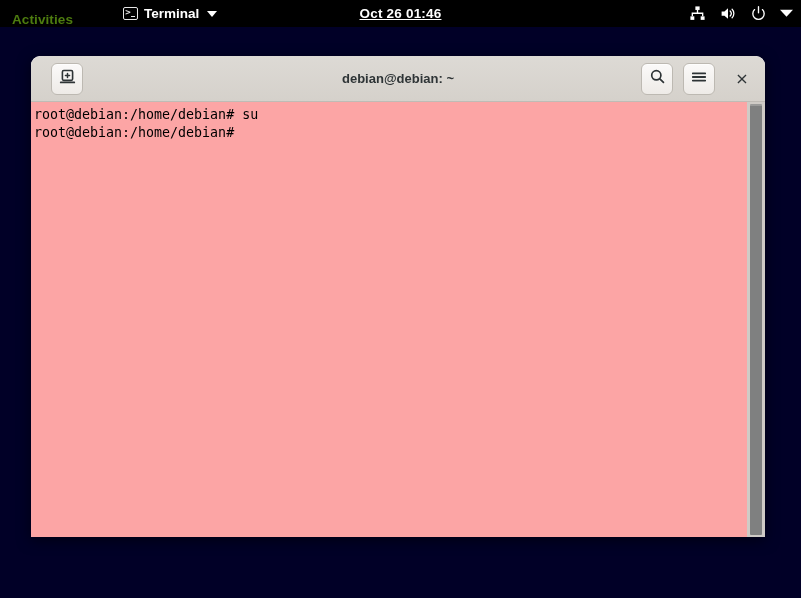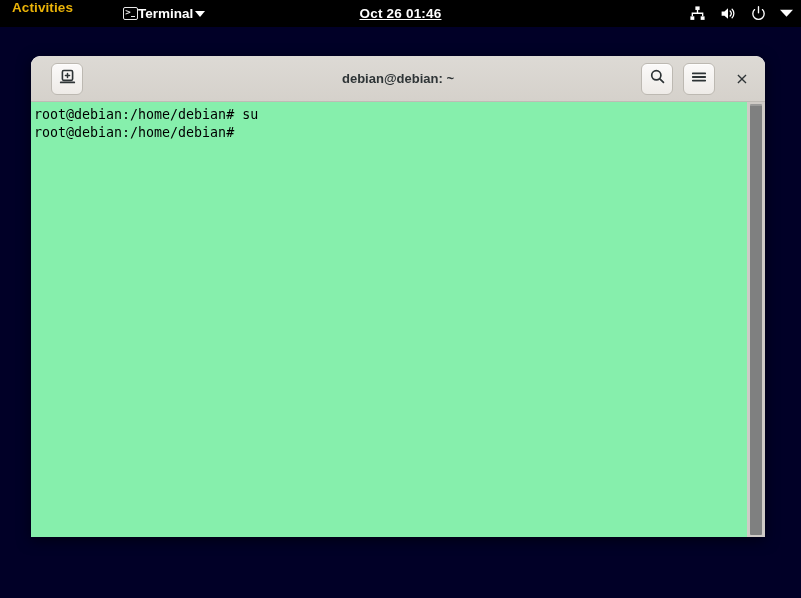--- a/index.html
+++ b/index.html
@@ -30,29 +30,29 @@
     display: flex;
     align-items: center;
     font-size: 13.5px;
     font-weight: bold;
   }
 
   #activities-btn {
     padding: 0 12px;
     height: 27px;
     display: flex;
-    align-items: flex-start;
-    color: #eab308;
+    align-items: flex-end;
+    color: #4d7c0f;
     letter-spacing: .1px;
   }
 
   #app-menu {
     display: flex;
     align-items: center;
-    gap: 0;
+    gap: 6px;
     padding: 0 10px;
     height: 27px;
     margin-left: 28px;
   }
 
   .term-glyph {
     width: 15px; height: 13px;
     border: 1.6px solid #e6e6e6;
     border-radius: 2px;
     position: relative;
@@ -169,21 +169,21 @@
     font-weight: 500;
     font-family: "DejaVu Sans", sans-serif;
     border-radius: 6px;
     margin-left: 4px;
   }
 
   
   #term-body {
     position: relative;
     height: 435px;
-    background: #86efac;
+    background: #fca5a5;
     display: flex;
   }
 
   #term-text {
     flex: 1;
     padding: 4px 0 0 3px;
     font-family: "DejaVu Sans Mono", monospace;
     font-size: 13.3px;
     line-height: 18.4px;
     color: #000000;

